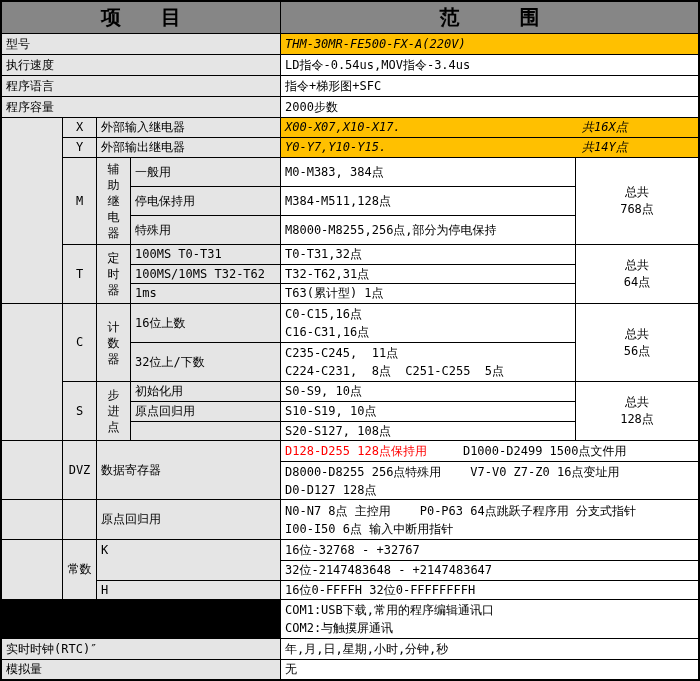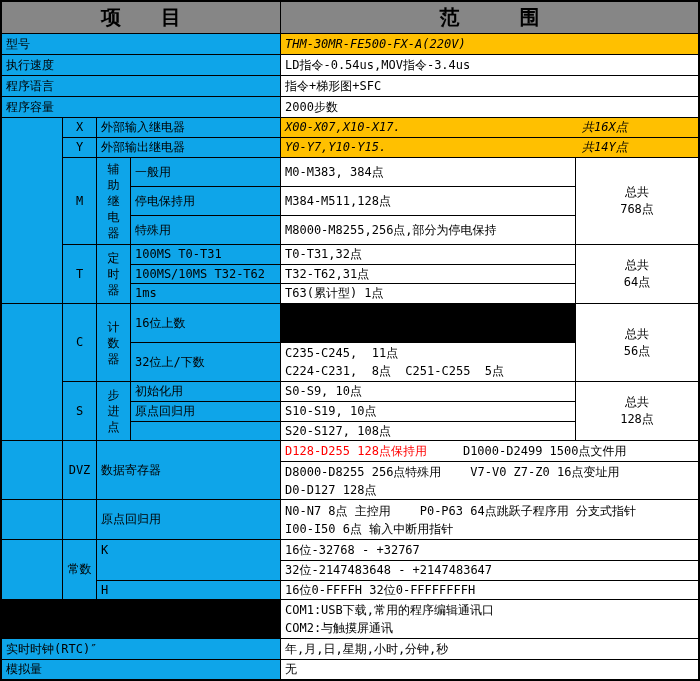--- a/index.html
+++ b/index.html
@@ -12,21 +12,21 @@
     display: grid;
     grid-template-columns: 60px 33px 33px 149px 294px 122px;
     grid-template-rows: 31px 20px 20px 20px 20px 19px 19px 28px 28px 28px 19px 18px 19px 38px 38px 19px 19px 18px 20px 37px 39px 20px 19px 18px 38px 20px 19px;
     gap: 1px;
     background: #000;           
     border: 2px solid #000;
     font-size: 12px;
     color: #000;
   }
   .cell { background: #fff; display: flex; align-items: center; padding: 0 4px; overflow: hidden; line-height: 1.25; }
-  .lab  { background: #0ea5e9; }
+  .lab  { background: #e5e5e5; }
   .hdr  { background: #868686; justify-content: center; font-weight: bold; font-size: 20px; font-family: "DejaVu Sans", "Liberation Serif", serif; }
   .ctr  { justify-content: center; text-align: center; }
   .yellow { background: #ffc000; font-style: italic; }
   .red  { color: #ff0000; }
   .multi { white-space: pre-wrap; line-height: 18px; }
   .total { justify-content: center; text-align: center; white-space: pre-line; line-height: 17px; }
   .vert  { justify-content: center; }
   .vert .stack { width: 14px; word-break: break-all; line-height: 16px; text-align: center; }
   .rel { position: relative; }
   .xy-total { position: absolute; left: 301px; top: 0; height: 100%; display: flex; align-items: center; }
@@ -96,20 +96,22 @@
   <div class="cell lab" style="grid-column:4;grid-row:13">1ms</div>
   <div class="cell" style="grid-column:5;grid-row:13">T63(累计型) 1点</div>
   <div class="cell total" style="grid-column:6;grid-row:11/14">总共
 64点</div>
 
   <div class="cell lab ctr" style="grid-column:2;grid-row:14/16">C</div>
   <div class="cell lab vert" style="grid-column:3;grid-row:14/16">
       <span class="stack">计数器</span>
     </div>
   <div class="cell lab" style="grid-column:4;grid-row:14">16位上数</div>
+  <div class="cell multi" style="grid-column:5;grid-row:14">C0-C15,16点
+C16-C31,16点</div>
   <div class="cell lab" style="grid-column:4;grid-row:15">32位上/下数</div>
   <div class="cell multi" style="grid-column:5;grid-row:15">C235-C245,  11点
 C224-C231,  8点  C251-C255  5点</div>
   <div class="cell total" style="grid-column:6;grid-row:14/16">总共
 56点</div>
 
   <div class="cell lab ctr" style="grid-column:2;grid-row:16/19">S</div>
   <div class="cell lab" style="grid-column:4;grid-row:16">初始化用</div>
   <div class="cell lab vert" style="grid-column:3;grid-row:16/19">
       <span class="stack">步进点</span>

